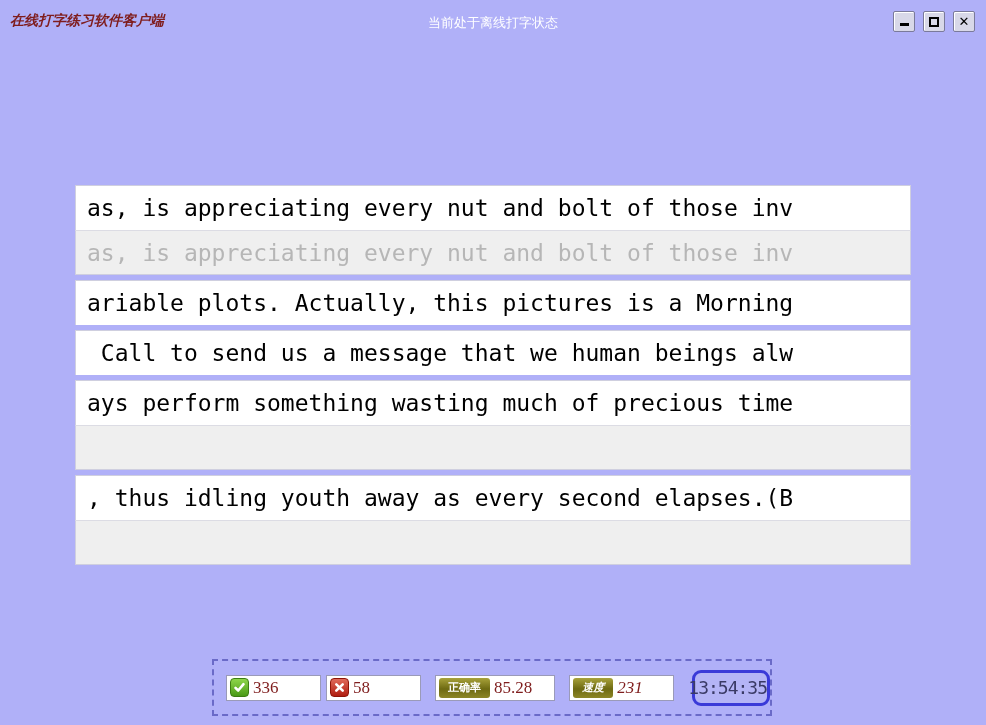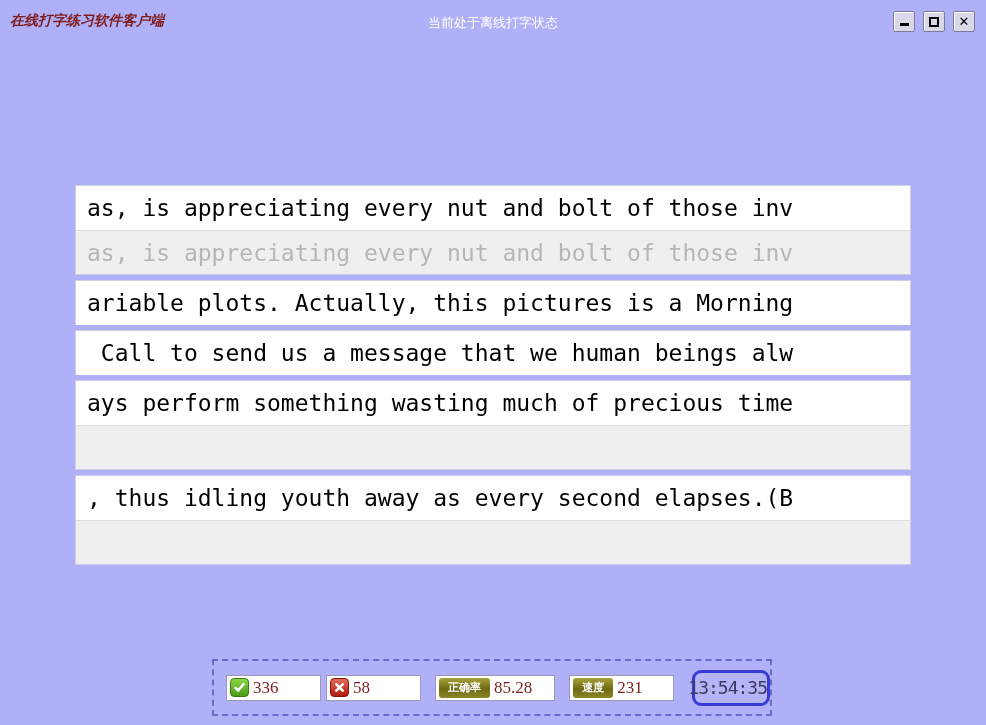--- a/index.html
+++ b/index.html
@@ -145,21 +145,21 @@
     background: #ffffff;
     border: 1px solid #9a9ab8;
     box-sizing: border-box;
     display: flex;
     align-items: center;
     margin-left: 12px;
   }
   #stat-correct { width: 98px; margin-left: 12px; }
   #stat-wrong  { width: 98px; margin-left: 5px; text-align: center; }
   #stat-acc    { width: 124px; margin-left: 14px; }
-  #stat-speed  { width: 108px; margin-left: 14px; }
+  #stat-speed  { width: 108px; margin-left: 14px; font-style: italic; }
 
   .stat-value {
     font-family: "Liberation Serif", serif;
     font-size: 17px;
     color: #7f1d1d;
     padding-left: 4px;
     white-space: nowrap;
   }
   .icon-check, .icon-cross {
     width: 19px;

